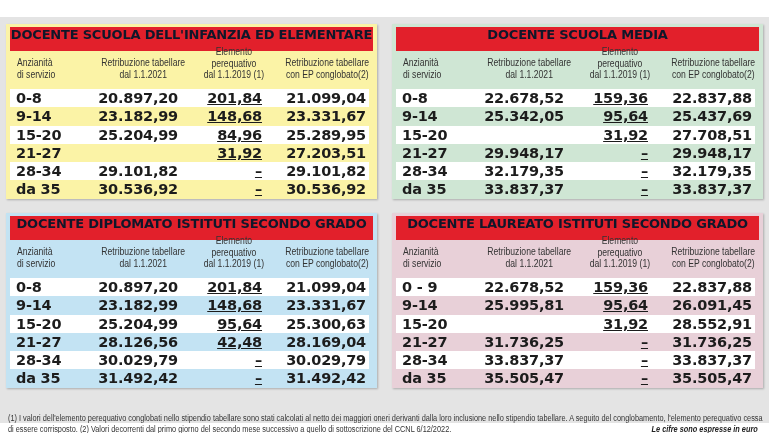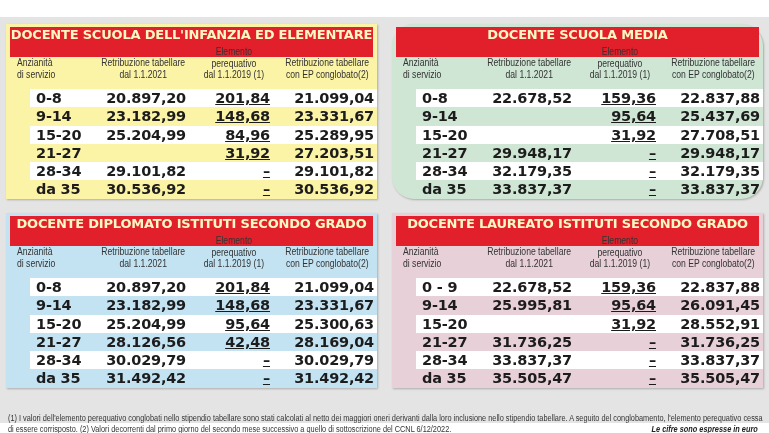--- a/index.html
+++ b/index.html
@@ -12,35 +12,35 @@
   }
   .panel {
     position: absolute; width: 371px; height: 175px;
     box-shadow: 1px 1px 2px rgba(0,0,0,0.25);
   }
   .p-yellow { background: #fbf3a6; }
   .p-green  { background: #cfe6d4; }
   .p-blue   { background: #c3e3f3; }
   .p-pink   { background: #e8d0d8; }
   .title {
-    position: absolute; left: 4px; right: 4px; top: 3px; height: 30px;
-    background: #e2202b; color: #fef9c3; text-align: center;
+    position: absolute; left: 4px; right: 4px; top: 3px; height: 24px;
+    background: #e2202b; color: #0f172a; text-align: center;
     font-family: "DejaVu Sans", sans-serif; font-weight: bold; font-size: 13px; line-height: 16px;
     letter-spacing: -0.2px; white-space: nowrap; overflow: hidden;
   }
   .hdr { position: absolute; top: 20px; left: 0; right: 0; height: 45px; font-family: "Liberation Sans", sans-serif; color: #333; }
   .hcell {
     position: absolute; font-size: 10.5px; line-height: 11.5px; transform: scaleX(0.82); transform-origin: left top;
     white-space: nowrap;
   }
   .h0 { left: 11px; top: 13px; text-align: left; }
   .h1 { left: 86px; top: 13px; text-align: center; width: 125px; }
   .h2 { left: 191px; top: 2px; text-align: center; width: 90px; }
   .h3 { left: 270px; top: 13px; text-align: center; width: 125px; }
-  .rows { position: absolute; left: 4px; right: 0; top: 65px; margin-left: 20px; }
+  .rows { position: absolute; left: 4px; right: 8px; top: 65px; }
   .row {
     height: 18.3px; line-height: 18.3px; position: relative;
     font-family: "DejaVu Sans", sans-serif; font-weight: bold; font-size: 14.5px; color: #1c1c1c;
     letter-spacing: -0.2px;
   }
   .row.odd { background: #ffffff; }
   .c { position: absolute; top: 0; white-space: nowrap; }
   .c0 { left: 6px; }
   .c1 { right: 191px; }
   .c2 { right: 107px; text-decoration: underline; }
@@ -100,37 +100,38 @@
       </div>
     <div class="row">
         <span class="c c0">da 35</span>
         <span class="c c1">30.536,92</span>
         <span class="c c2">–</span>
         <span class="c c3">30.536,92</span>
       </div>
   </div>
 </div>
 
-<div class="panel p-green" style="left:392px; top:24px;border-radius:22px;">
+<div class="panel p-green" style="left:392px; top:24px;">
   <div class="title">DOCENTE SCUOLA MEDIA</div>
   <div class="hdr">
     <div class="hcell h0"><span>Anzianità</span><br><span>di servizio</span></div>
     <div class="hcell h1"><span>Retribuzione tabellare</span><br><span>dal 1.1.2021</span></div>
     <div class="hcell h2"><span>Elemento</span><br><span>perequativo</span><br><span>dal 1.1.2019 (1)</span></div>
     <div class="hcell h3"><span>Retribuzione tabellare</span><br><span>con EP conglobato(2)</span></div>
   </div>
   <div class="rows">
     <div class="row odd">
         <span class="c c0">0-8</span>
         <span class="c c1">22.678,52</span>
         <span class="c c2">159,36</span>
         <span class="c c3">22.837,88</span>
       </div>
     <div class="row">
         <span class="c c0">9-14</span>
+        <span class="c c1">25.342,05</span>
         <span class="c c2">95,64</span>
         <span class="c c3">25.437,69</span>
       </div>
     <div class="row odd">
         <span class="c c0">15-20</span>
         <span class="c c2">31,92</span>
         <span class="c c3">27.708,51</span>
       </div>
     <div class="row">
         <span class="c c0">21-27</span>

